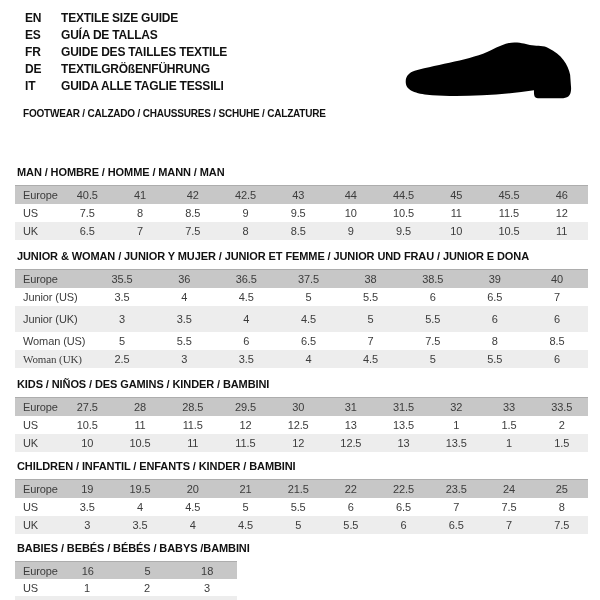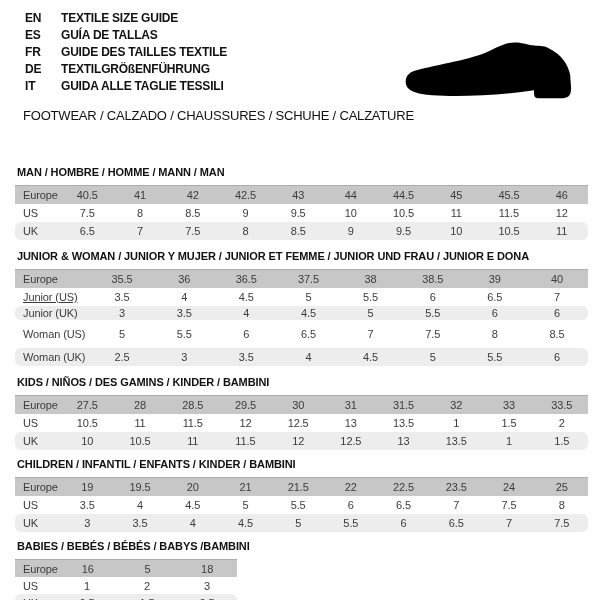--- a/index.html
+++ b/index.html
@@ -32,22 +32,22 @@
     font-weight:700;
     color:var(--title-color);
     letter-spacing:-0.2px;
     white-space:nowrap;
   }
   .lang-code{width:36px;flex:0 0 36px;}
   .category-line{
     position:absolute;
     left:23px;
     top:108px;
-    font-size:13px;
-    font-weight:400;
+    font-size:10px;
+    font-weight:700;
     color:var(--title-color);
     letter-spacing:-0.2px;
     white-space:nowrap;
   }
   
   .shoe-wrap{
     position:absolute;
     left:393px;
     top:16px;
     width:190px;
@@ -80,21 +80,21 @@
   }
   .trow{
     display:flex;
     align-items:center;
     font-size:11px;
     color:var(--cell-color);
     letter-spacing:-0.1px;
   }
   .trow.rhead{background:var(--hdr-bg);}
   .trow.rwhite{background:var(--white-bg);justify-content:flex-end;}
-  .trow.rstripe{background:var(--stripe-bg);border-radius:6px;}
+  .trow.rstripe{background:var(--stripe-bg);}
   .tlabel{
     flex:0 0 auto;
     padding-left:8px;
     white-space:nowrap;
   }
   .tcell{
     flex:1 1 0;
     text-align:center;
     white-space:nowrap;
   }
@@ -199,54 +199,54 @@
           <div class="tcell">35.5</div>
           <div class="tcell">36</div>
           <div class="tcell">36.5</div>
           <div class="tcell">37.5</div>
           <div class="tcell">38</div>
           <div class="tcell">38.5</div>
           <div class="tcell">39</div>
           <div class="tcell">40</div>
         </div>
         <div class="trow rwhite" style="height: 18px;">
-          <div class="tlabel" style="flex-basis: 76px; text-decoration: underline;">Junior (US)</div>
-          <div class="tcell">3.5</div>
-          <div class="tcell">4</div>
-          <div class="tcell">4.5</div>
-          <div class="tcell">5</div>
-          <div class="tcell">5.5</div>
-          <div class="tcell">6</div>
-          <div class="tcell">6.5</div>
-          <div class="tcell">7</div>
-        </div>
-        <div class="trow rstripe" style="height: 14px;">
+          <div class="tlabel" style="flex-basis: 76px;">Junior (US)</div>
+          <div class="tcell">3.5</div>
+          <div class="tcell">4</div>
+          <div class="tcell">4.5</div>
+          <div class="tcell">5</div>
+          <div class="tcell">5.5</div>
+          <div class="tcell">6</div>
+          <div class="tcell">6.5</div>
+          <div class="tcell">7</div>
+        </div>
+        <div class="trow rstripe" style="height: 26px;">
           <div class="tlabel" style="flex-basis: 76px;">Junior (UK)</div>
           <div class="tcell">3</div>
           <div class="tcell">3.5</div>
           <div class="tcell">4</div>
           <div class="tcell">4.5</div>
           <div class="tcell">5</div>
           <div class="tcell">5.5</div>
           <div class="tcell">6</div>
           <div class="tcell">6</div>
         </div>
-        <div class="trow rwhite" style="height: 28px;">
+        <div class="trow rwhite" style="height: 18px;">
           <div class="tlabel" style="flex-basis: 76px;">Woman (US)</div>
           <div class="tcell">5</div>
           <div class="tcell">5.5</div>
           <div class="tcell">6</div>
           <div class="tcell">6.5</div>
           <div class="tcell">7</div>
           <div class="tcell">7.5</div>
           <div class="tcell">8</div>
           <div class="tcell">8.5</div>
         </div>
         <div class="trow rstripe" style="height: 18px;">
-          <div class="tlabel" style="flex-basis: 76px;">Woman (UK)</div>
+          <div class="tlabel" style="flex-basis: 76px; font-family: Liberation Serif, serif;">Woman (UK)</div>
           <div class="tcell">2.5</div>
           <div class="tcell">3</div>
           <div class="tcell">3.5</div>
           <div class="tcell">4</div>
           <div class="tcell">4.5</div>
           <div class="tcell">5</div>
           <div class="tcell">5.5</div>
           <div class="tcell">6</div>
         </div>
       </div>

